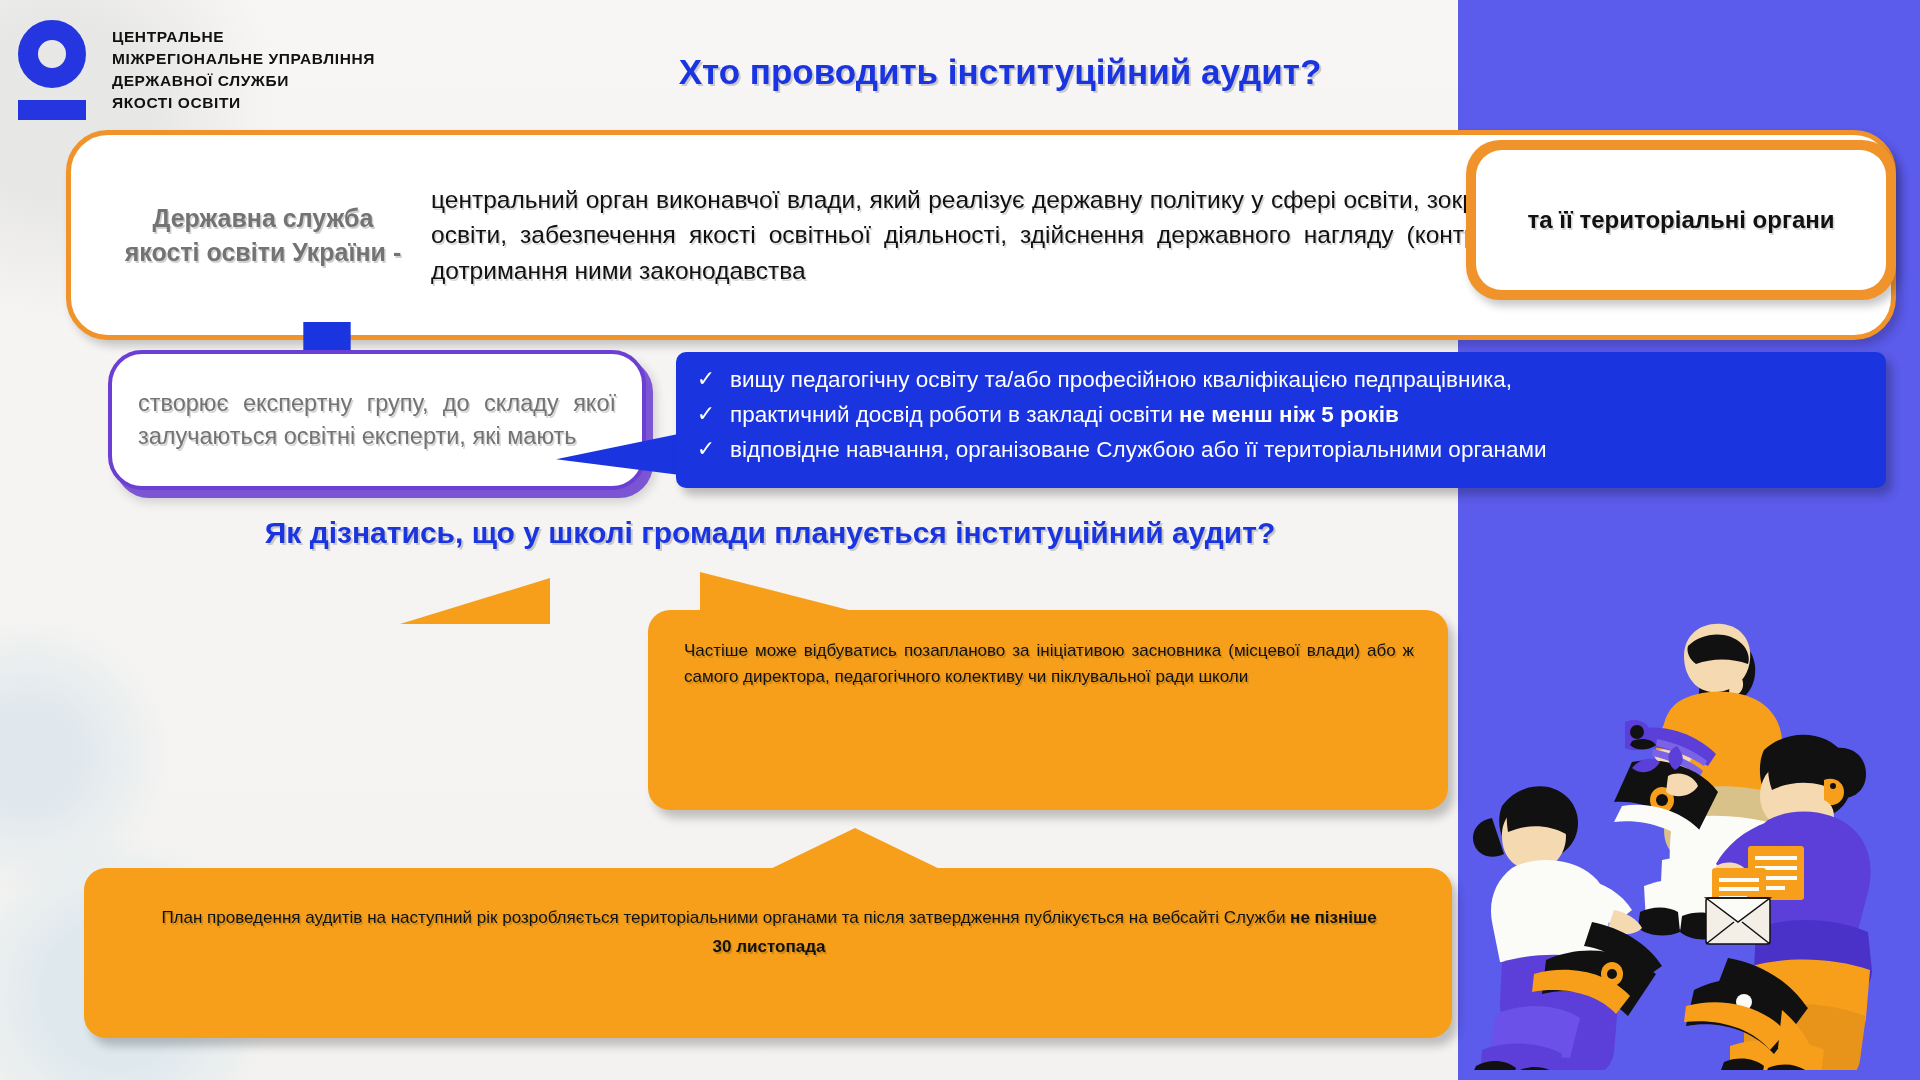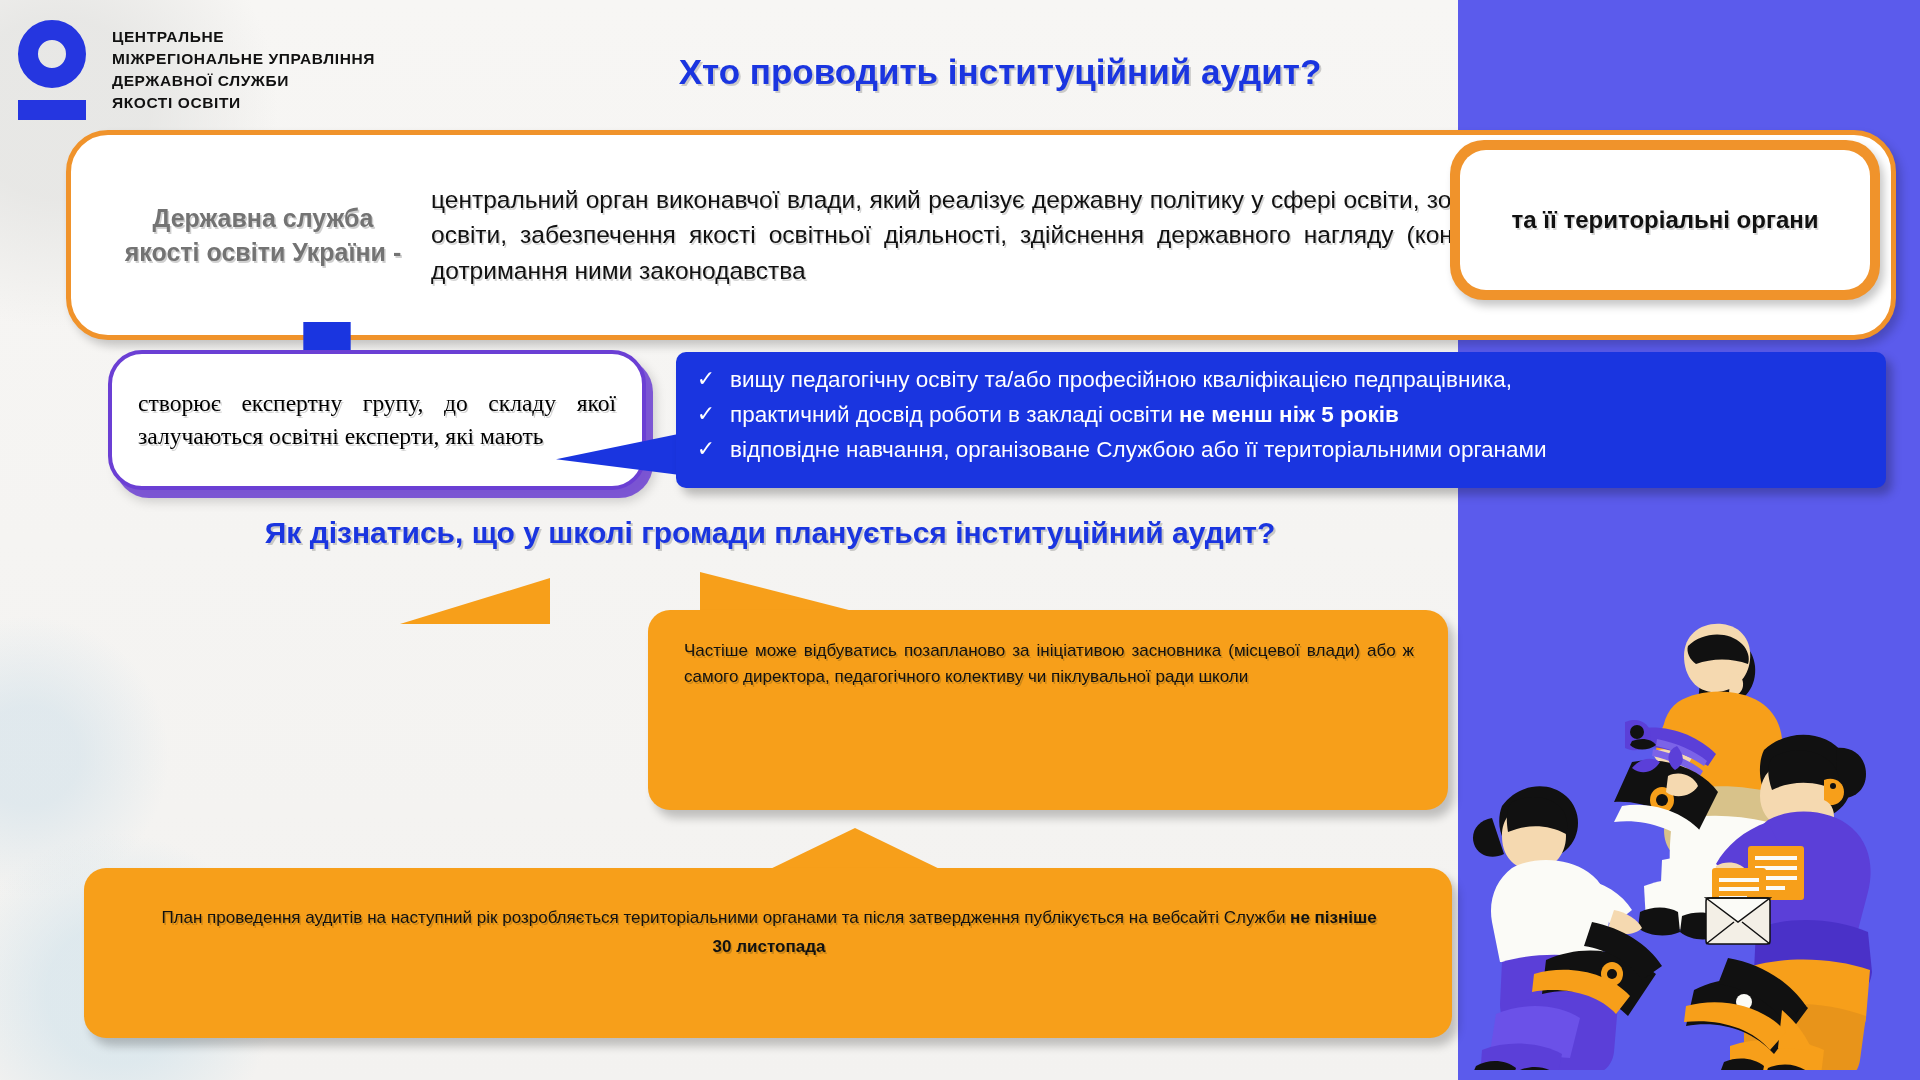--- a/index.html
+++ b/index.html
@@ -65,21 +65,21 @@
     font-size:25px;font-weight:bold;color:#737373;line-height:1.38;
     text-shadow:1.5px 1.5px 0 rgba(150,150,150,.45);
   }
   .def-body{
     flex:1;margin:0 8px 0 18px;font-size:24.5px;color:#111;line-height:1.45;
     text-align:justify;text-shadow:1.5px 1.5px 0 rgba(150,150,150,.4);
     padding-right:22px;
   }
   
   .terr-tab{
-    position:absolute;right:40px;top:140px;width:430px;height:160px;
+    position:absolute;right:24px;top:140px;width:430px;height:160px;
     background:#f0932b;border-radius:34px;box-shadow:4px 6px 9px rgba(0,0,0,.22);
   }
   .terr-inner{
     position:absolute;left:10px;top:10px;right:10px;bottom:10px;
     background:#fff;border-radius:26px;display:flex;align-items:center;justify-content:center;
     font-size:24px;font-weight:bold;color:#111;padding:0 12px;text-align:center;
     text-shadow:1.5px 1.5px 0 rgba(150,150,150,.4);
   }
 
   
@@ -91,23 +91,22 @@
   }
 
   
   .expert-box{
     position:absolute;left:108px;top:350px;width:530px;height:132px;
     background:#fff;border:4px solid #6b3fd4;border-radius:34px;
     box-shadow:7px 8px 0 rgba(108,63,212,.85), 9px 11px 12px rgba(0,0,0,.18);
     display:flex;align-items:center;
   }
   .expert-text{
-    padding:0 26px;font-size:23.5px;color:#000000;line-height:1.42;text-align:justify;
+    padding:0 26px;font-size:23.5px;color:#737373;line-height:1.42;text-align:justify;
     text-shadow:1.5px 1.5px 0 rgba(150,150,150,.4);
-    font-family:Liberation Serif, serif;
   }
   .blue-tail{
     position:absolute;left:556px;top:432px;width:132px;height:44px;
     background:#1a35e0;clip-path:polygon(100% 0,100% 100%,0 62%);
   }
 
   
   .req-box{
     position:absolute;left:676px;top:352px;width:1210px;height:136px;
     background:#1a35e0;border-radius:10px;

